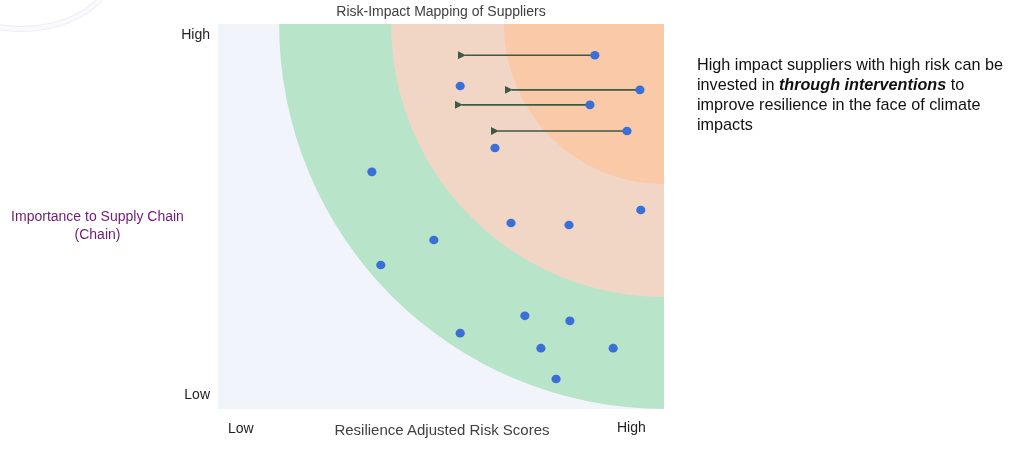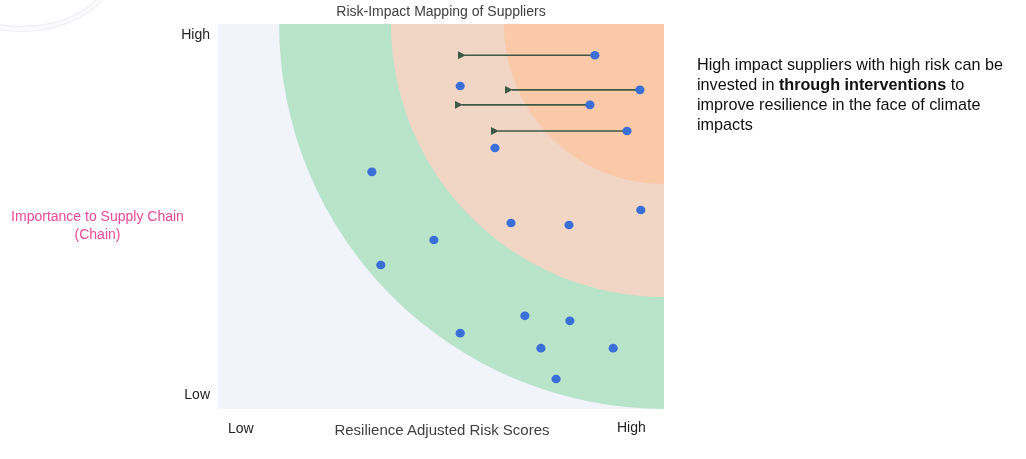--- a/index.html
+++ b/index.html
@@ -53,21 +53,21 @@
     .y-high { top: 26px; }
     .y-low { top: 386px; }
     .y-label {
       position: absolute;
       left: 0;
       width: 195px;
       top: 207px;
       text-align: center;
       font-size: 14px;
       line-height: 18px;
-      color: #ec4899;
+      color: #701a75;
     }
     .x-low {
       position: absolute;
       left: 228px;
       top: 420px;
       font-size: 14px;
       color: #222;
     }
     .x-high {
       position: absolute;
@@ -89,20 +89,21 @@
       position: absolute;
       left: 697px;
       top: 54px;
       width: 310px;
       font-size: 16.2px;
       line-height: 20px;
       color: #111;
     }
     .annotation b {
       font-weight: bold;
+      font-style: italic;
     }
   </style>
 </head>
 <body>
 
 <div class="deco-circle"></div>
 
 <div class="chart-title">Risk-Impact Mapping of Suppliers</div>
 
 <div class="y-high">High</div>

